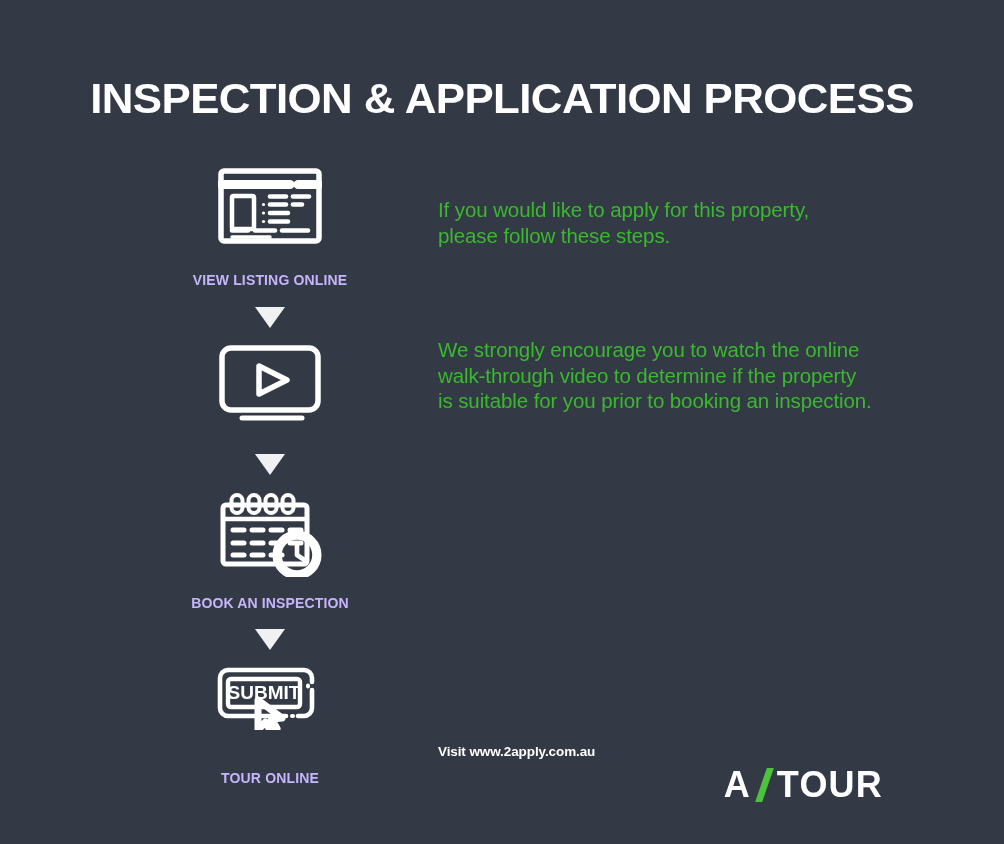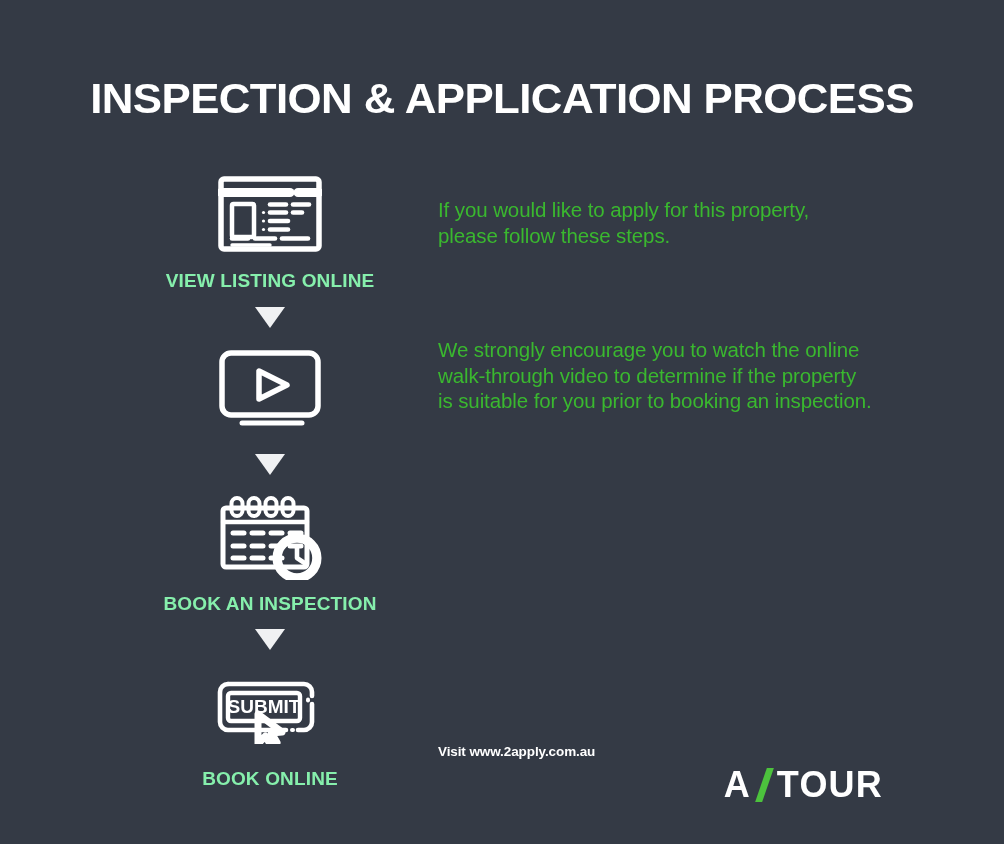--- a/index.html
+++ b/index.html
@@ -43,28 +43,28 @@
   }
 
   .step {
     width: 240px;
     text-align: center;
   }
 
   .icon-wrap {
     display: flex;
     justify-content: center;
-    align-items: center;
+    align-items: flex-start;
     height: 92px;
   }
 
   .step-label {
     margin-top: 13px;
-    color: #86efac;
-    font-size: 19px;
+    color: #c4b5fd;
+    font-size: 14px;
     font-weight: bold;
     letter-spacing: 0.15px;
     line-height: 15.5px;
     white-space: pre-line;
   }
 
   .arrow {
     width: 240px;
     display: flex;
     justify-content: center;
@@ -262,21 +262,21 @@
           <line x1="94" y1="19.5" x2="94" y2="20.5" stroke-width="4"></line>
           <line x1="78" y1="50" x2="79" y2="50" stroke-width="4"></line>
 
           <rect x="14" y="13" width="72" height="28" rx="3" stroke-width="4.4"></rect>
           <text x="50" y="33" text-anchor="middle" font-family="Liberation Sans, sans-serif" font-size="19" font-weight="bold" fill="#ffffff" stroke="none">SUBMIT</text>
 
           <path d="M44 34 L44 64 L51.5 56 L57 66 L63 62.5 L57.5 53 L68 52 Z" fill="#343a45" stroke="#343a45" stroke-width="7" stroke-linejoin="round"></path>
           <path d="M44 34 L44 64 L51.5 56 L57 66 L63 62.5 L57.5 53 L68 52 Z" fill="none" stroke="#ffffff" stroke-width="4.2" stroke-linejoin="round"></path>
         </svg>
       </div>
-      <div class="step-label">BOOK ONLINE</div>
+      <div class="step-label">TOUR ONLINE</div>
     </div>
 
   </div>
 
   <div class="copy p1">If you would like to apply for this property,
 please follow these steps.</div>
   <div class="copy p2">We strongly encourage you to watch the online
 walk-through video to determine if the property
 is suitable for you prior to booking an inspection.</div>
 

